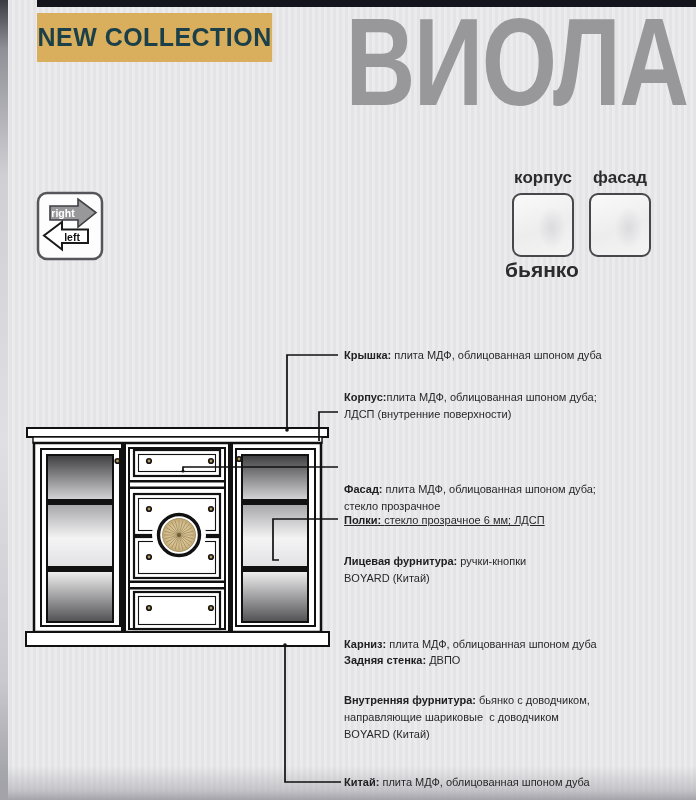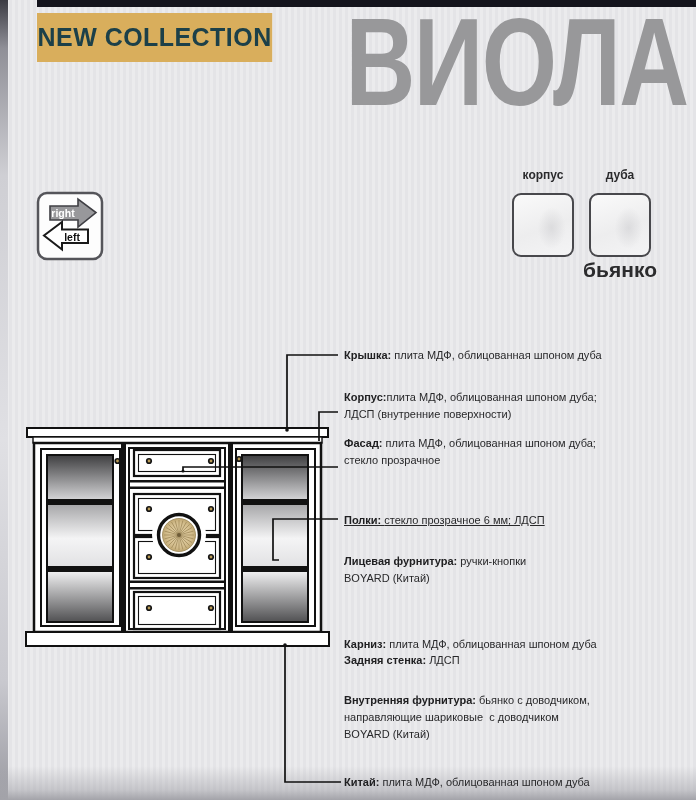--- a/index.html
+++ b/index.html
@@ -16,49 +16,49 @@
   #bottom-fade{left:0;bottom:0;width:696px;height:34px;
     background:linear-gradient(180deg,rgba(168,168,174,0) 0%,rgba(168,168,174,.55) 70%,#a3a3a9 100%);}
   
   #badge{left:37px;top:13px;width:245px;height:49px;background:#d9ae5c;
     display:flex;align-items:center;justify-content:center;
     color:#1c4049;font-size:26px;font-weight:700;letter-spacing:.5px;
     transform:scaleX(.96);transform-origin:left center;white-space:nowrap;}
   #page-title{top:0px;right:8px;font-size:124px;line-height:1;font-weight:700;
     color:#98989a;letter-spacing:-2px;transform:scaleX(.78);transform-origin:right top;white-space:nowrap;}
   
-  .swatch-label{top:168px;width:62px;text-align:center;font-size:12px;font-weight:600;color:#2b2b2d;}
+  .swatch-label{top:168px;width:62px;text-align:center;font-size:17px;font-weight:600;color:#2b2b2d;}
   .swatch{top:193px;width:58px;height:60px;border:2px solid #48484c;border-radius:9px;
     background:
       radial-gradient(ellipse 20px 30px at 65% 55%,rgba(205,205,208,.55),rgba(205,205,208,0) 70%),
       linear-gradient(160deg,#fafafa 0%,#ededee 55%,#f4f4f5 100%);}
-  #finish-name{left:505px;top:258px;width:152px;text-align:right;font-size:21px;font-weight:600;color:#2b2b2d;}
+  #finish-name{left:505px;top:258px;width:152px;text-align:left;font-size:21px;font-weight:600;color:#2b2b2d;}
   
   #drawing{left:0;top:0;width:696px;height:800px;pointer-events:none;}
   
   .spec{left:344px;width:352px;font-size:11px;line-height:17px;color:#28282a;}
   .spec .t{font-weight:700;white-space:pre-wrap;color:#202022;}
   .spec .d{white-space:pre-wrap;}
-  .s0{top:347px;} .s1{top:389px;} .s2{top:435px;} .s3{top:512px;text-decoration:underline;} .s4{top:553px;}
+  .s0{top:347px;} .s1{top:389px;} .s2{top:481px;} .s3{top:512px;text-decoration:underline;} .s4{top:553px;}
   .s5{top:612px;margin-top:24px;} .s6{top:652px;} .s7{top:692px;} .s8{top:774px;}
   
   .arrow-label{font-size:10.5px;font-weight:700;font-family:"Liberation Sans",sans-serif;}
 </style>
 </head>
 <body>
 
 <div class="abs" id="top-bar"></div>
 <div class="abs" id="left-strip"></div>
 <div class="abs" id="bottom-fade"></div>
 
 <div class="abs" id="badge">NEW COLLECTION</div>
 <div class="abs" id="page-title">ВИОЛА</div>
 
 <div class="abs swatch-label" style="left:512px;">корпус</div>
-<div class="abs swatch-label" style="left:589px;">дуба</div>
+<div class="abs swatch-label" style="left:589px;">фасад</div>
 <div class="abs swatch" style="left:512px;"></div>
 <div class="abs swatch" style="left:589px;"></div>
 <div class="abs" id="finish-name">бьянко</div>
 
 <svg class="abs" style="left:36px;top:191px;" width="70" height="72" viewBox="0 0 70 72">
   <rect x="2" y="2" width="64" height="66" rx="9" fill="#fdfdfd" stroke="#55555a" stroke-width="2.5"></rect>
   <g>
     <polygon points="14,15 42,15 42,8 60,21.5 42,36 42,29 14,29" fill="#98989b" stroke="#3f3f44" stroke-width="1.6"></polygon>
     <text class="arrow-label" x="27" y="26" fill="#ffffff" text-anchor="middle">right</text>
   </g>
@@ -199,17 +199,17 @@
 
 <div class="abs spec s0"><span class="t">Крышка: </span><span class="d">плита МДФ, облицованная шпоном дуба</span></div>
 <div class="abs spec s1"><span class="t">Корпус:</span><span class="d">плита МДФ, облицованная шпоном дуба;
 ЛДСП (внутренние поверхности)</span></div>
 <div class="abs spec s2"><span class="t">Фасад: </span><span class="d">плита МДФ, облицованная шпоном дуба;
 стекло прозрачное</span></div>
 <div class="abs spec s3"><span class="t">Полки: </span><span class="d">стекло прозрачное 6 мм; ЛДСП</span></div>
 <div class="abs spec s4"><span class="t">Лицевая фурнитура: </span><span class="d">ручки-кнопки
 BOYARD (Китай)</span></div>
 <div class="abs spec s5"><span class="t">Карниз: </span><span class="d">плита МДФ, облицованная шпоном дуба</span></div>
-<div class="abs spec s6"><span class="t">Задняя стенка: </span><span class="d">ЛДСП</span></div>
+<div class="abs spec s6"><span class="t">Задняя стенка: </span><span class="d">ДВПО</span></div>
 <div class="abs spec s7"><span class="t">Внутренняя фурнитура: </span><span class="d">бьянко с доводчиком,
 направляющие шариковые  с доводчиком
 BOYARD (Китай)</span></div>
 <div class="abs spec s8"><span class="t">Китай: </span><span class="d">плита МДФ, облицованная шпоном дуба</span></div>
 
 </body></html>

